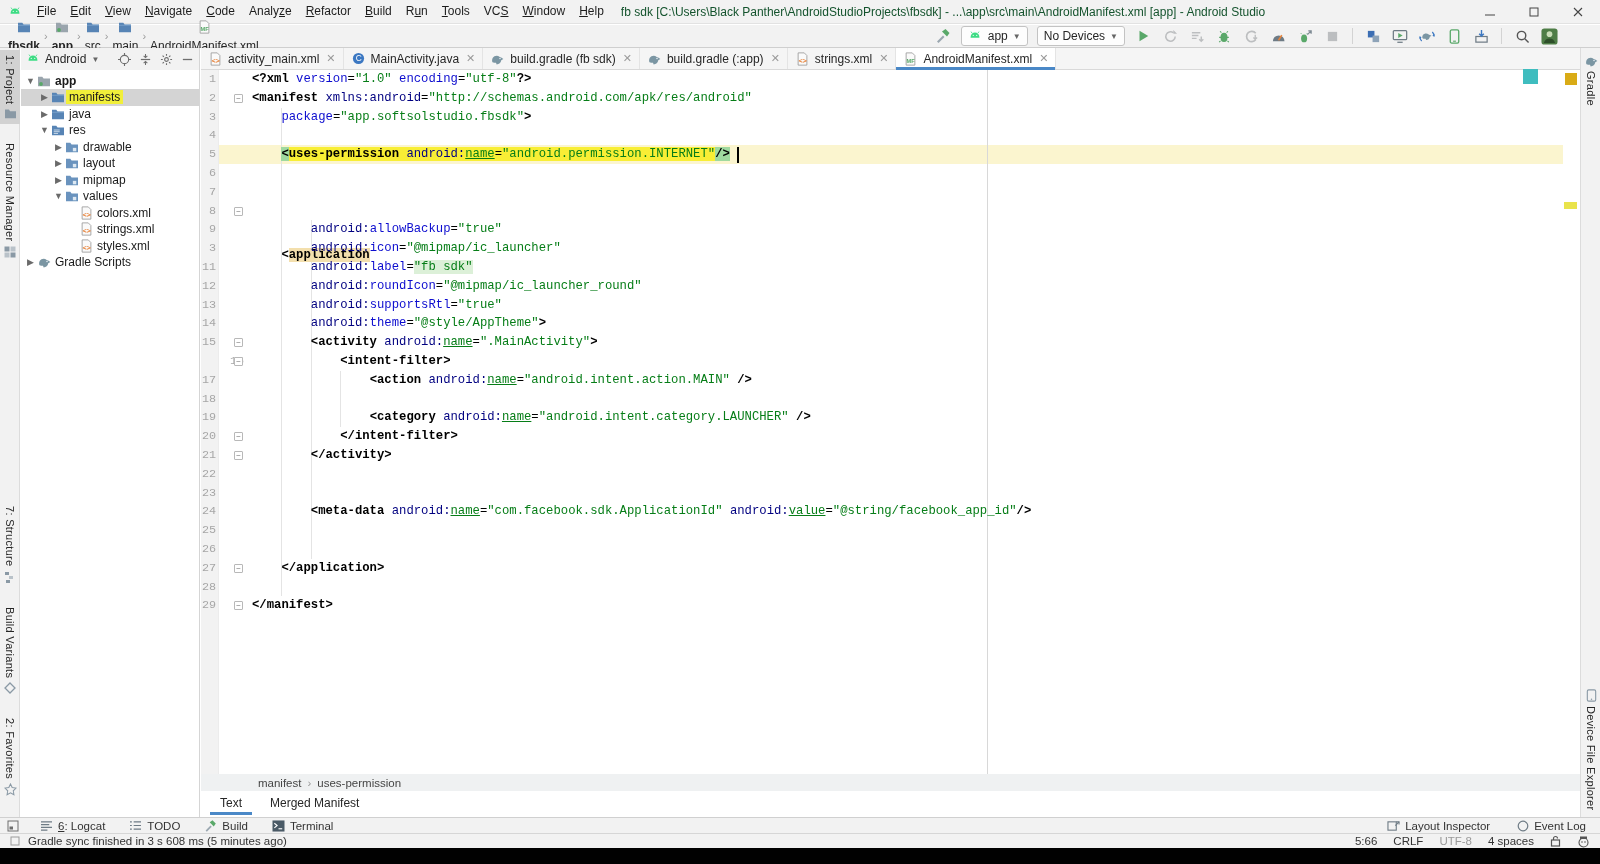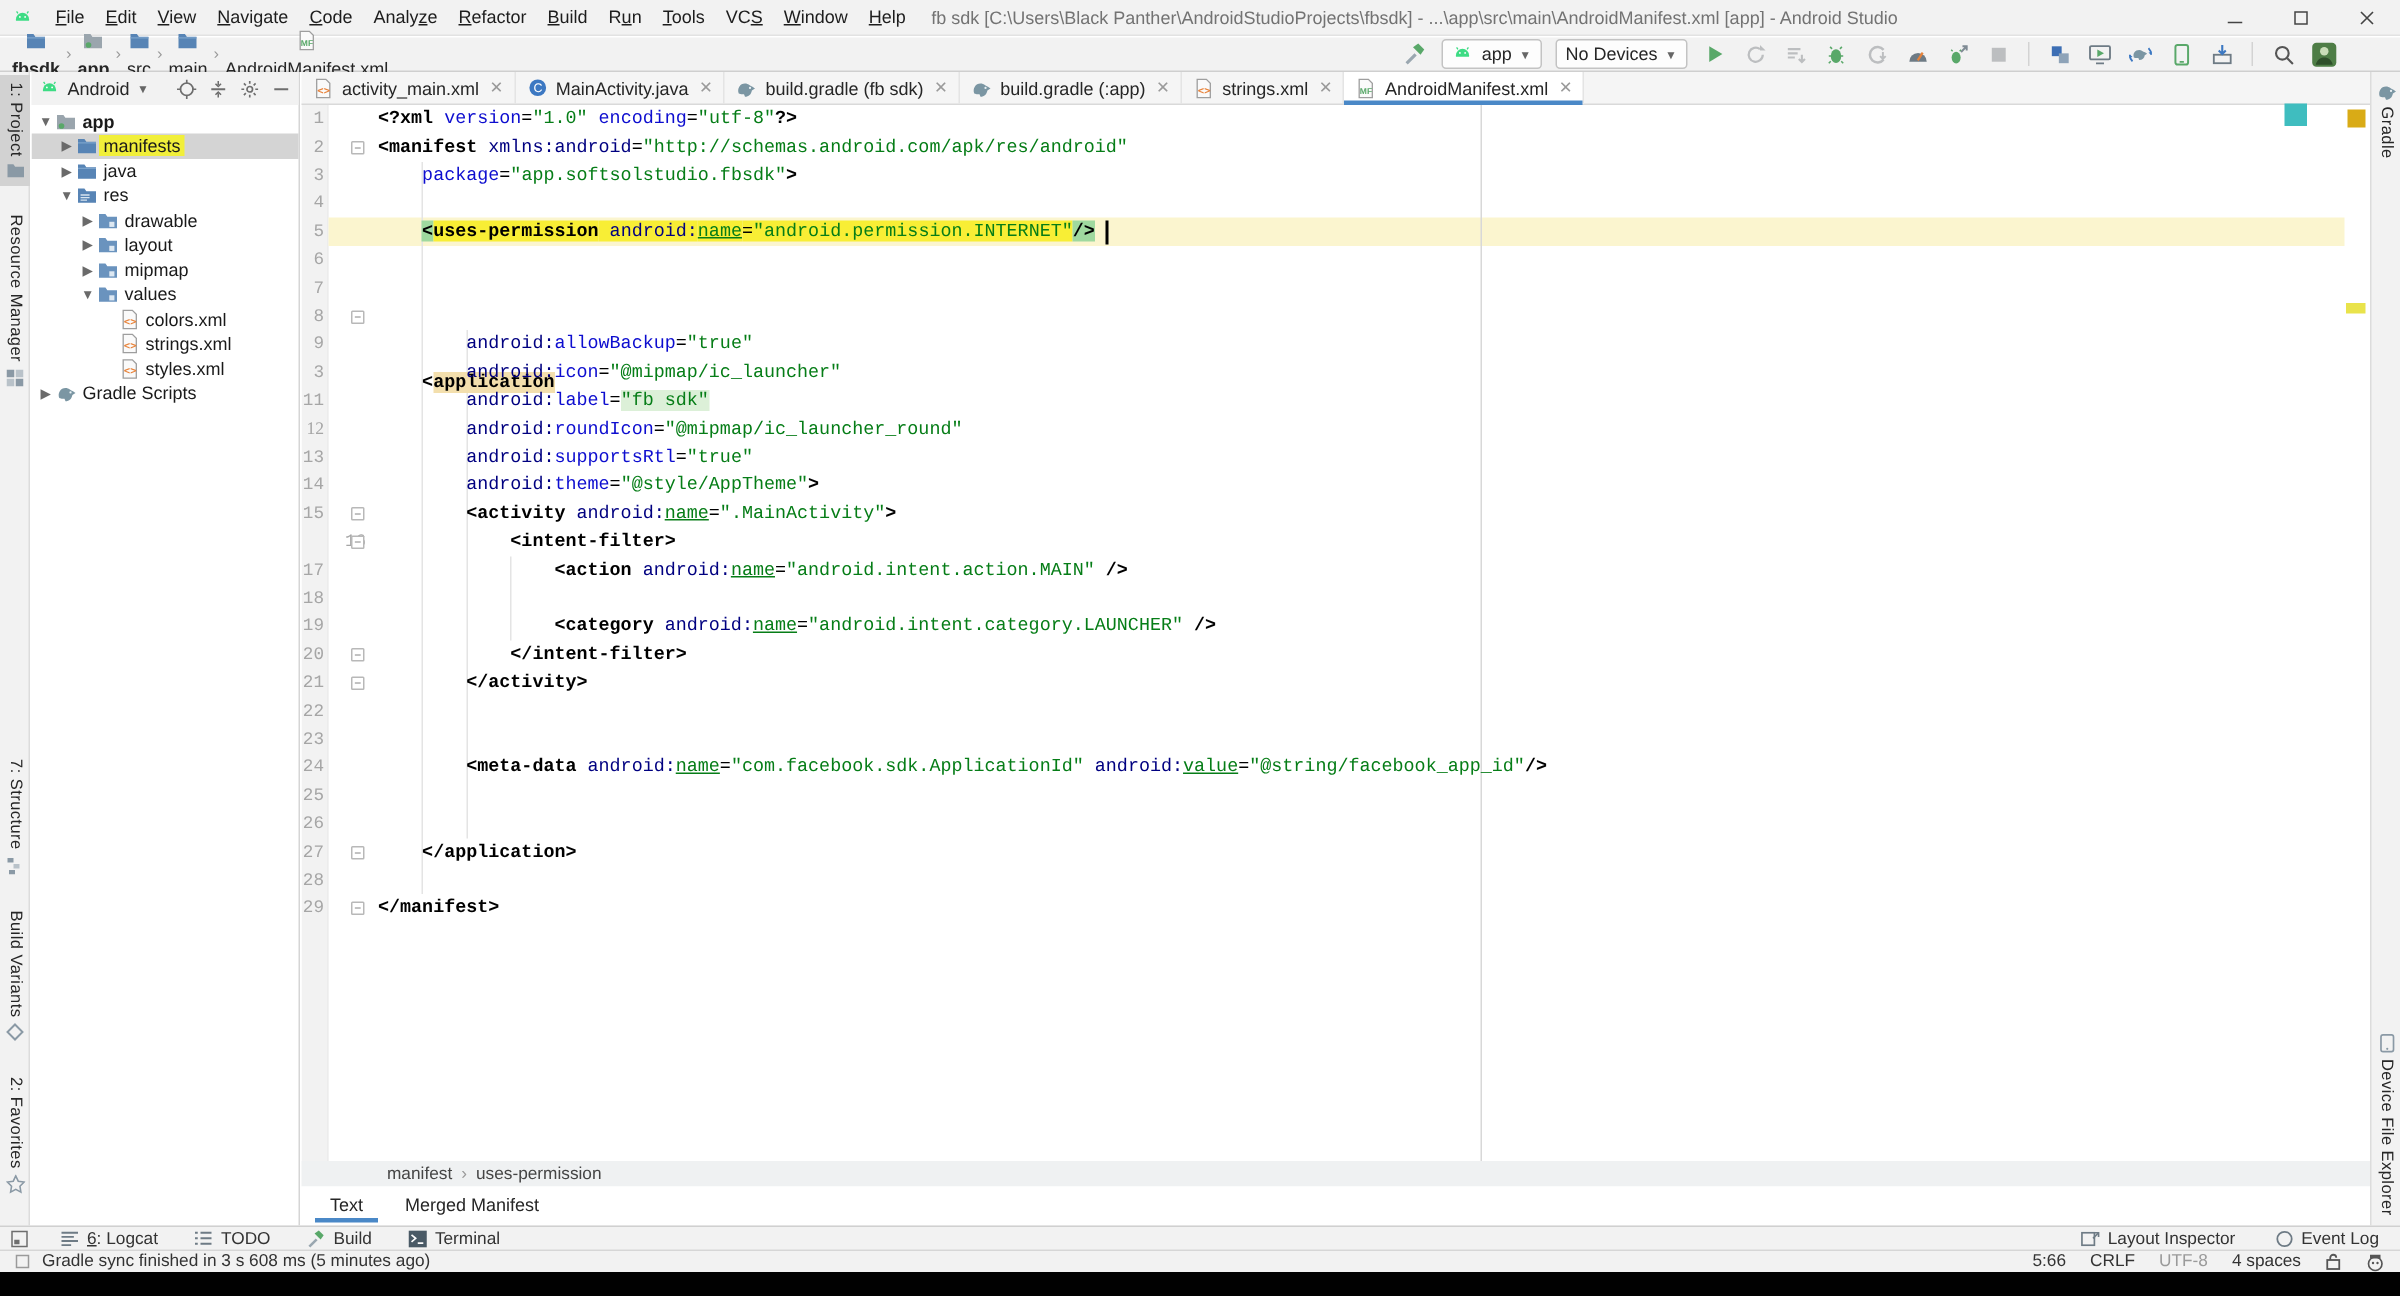--- a/index.html
+++ b/index.html
@@ -4,21 +4,21 @@
 <style>
   html,body{margin:0;padding:0;background:#000;}
   *{box-sizing:border-box;}
   #app{position:relative;width:1600px;height:864px;background:#fff;font-family:"Liberation Sans",sans-serif;overflow:hidden;}
   
   #titlebar{position:absolute;left:0;top:0;width:1600px;height:24px;background:#f2f2f2;border-bottom:1px solid #e2e2e2;display:flex;align-items:center;}
   #as-logo{width:16px;height:16px;margin:0 6px 0 8px;display:flex;align-items:center;}
   .menubar{display:flex;align-items:center;height:100%;}
   .menu-item{padding:0 7px;font-size:12px;color:#1d1d1d;line-height:23px;cursor:default;}
   .menu-item u{text-decoration:underline;}
-  #win-title{font-size:12px;color:#737373;margin-left:10px;white-space:nowrap;overflow:hidden;text-overflow:ellipsis;flex:1;}
+  #win-title{font-size:12px;color:#14532d;margin-left:10px;white-space:nowrap;overflow:hidden;text-overflow:ellipsis;flex:1;}
   #win-controls{display:flex;height:100%;}
   .win-btn{width:44px;height:100%;display:flex;align-items:center;justify-content:center;color:#444;font-size:12px;}
   
   #navbar{position:absolute;left:0;top:25px;width:1600px;height:23px;background:#f2f2f2;border-bottom:1px solid #cfcfcf;display:flex;align-items:center;}
   #crumbs{display:flex;align-items:center;padding-left:8px;gap:2px;flex:1;}
   .crumb{display:flex;align-items:center;gap:4px;font-size:12px;color:#262626;flex-direction:column;}
   .crumb.bold{font-weight:bold;}
   .crumb-sep{color:#9a9a9a;font-size:11px;padding:0 2px;}
   #run-toolbar{display:flex;align-items:center;gap:9px;padding-right:42px;}
   .tb-icon{width:18px;height:18px;display:flex;align-items:center;justify-content:center;}
@@ -647,21 +647,21 @@
           <div class="code-line" style="top: 112.8px;"></div>
           <div class="lnum" style="top: 131.6px;">8</div>
           <div class="fold" style="top: 136.6px;">−</div>
           <div class="code-line" style="top: 145px; margin-top: 31px;"><span class="pl">    </span><span class="tg">&lt;</span><span class="tg tan">application</span></div>
           <div class="lnum" style="top: 150.4px;">9</div>
           <div class="code-line" style="top: 150.4px;"><span class="pl">        </span><span class="ns">android:</span><span class="at">allowBackup</span><span class="pl">=</span><span class="st">"true"</span></div>
           <div class="lnum" style="top: 169.2px;">3</div>
           <div class="code-line" style="top: 169.2px;"><span class="pl">        </span><span class="ns">android:</span><span class="at">icon</span><span class="pl">=</span><span class="st">"@mipmap/ic_launcher"</span></div>
           <div class="lnum" style="top: 188px;">11</div>
           <div class="code-line" style="top: 188px;"><span class="pl">        </span><span class="ns">android:</span><span class="at">label</span><span class="pl">=</span><span class="st stbg">"fb sdk"</span></div>
-          <div class="lnum" style="top: 206.8px; font-family: Liberation Serif, serif;">12</div>
+          <div class="lnum" style="top: 206.8px;">12</div>
           <div class="code-line" style="top: 206.8px;"><span class="pl">        </span><span class="ns">android:</span><span class="at">roundIcon</span><span class="pl">=</span><span class="st">"@mipmap/ic_launcher_round"</span></div>
           <div class="lnum" style="top: 225.6px;">13</div>
           <div class="code-line" style="top: 225.6px;"><span class="pl">        </span><span class="ns">android:</span><span class="at">supportsRtl</span><span class="pl">=</span><span class="st">"true"</span></div>
           <div class="lnum" style="top: 244.4px;">14</div>
           <div class="code-line" style="top: 244.4px;"><span class="pl">        </span><span class="ns">android:</span><span class="at">theme</span><span class="pl">=</span><span class="st">"@style/AppTheme"</span><span class="tg">&gt;</span></div>
           <div class="lnum" style="top: 263.2px;">15</div>
           <div class="fold" style="top: 268.2px;">−</div>
           <div class="code-line" style="top: 263.2px;"><span class="pl">        </span><span class="tg">&lt;activity </span><span class="ns">android:</span><span class="ga">name</span><span class="pl">=</span><span class="st">".MainActivity"</span><span class="tg">&gt;</span></div>
           <div class="lnum" style="top: 282px; padding-left: 29px;">16</div>
           <div class="fold" style="top: 287px;">−</div>

